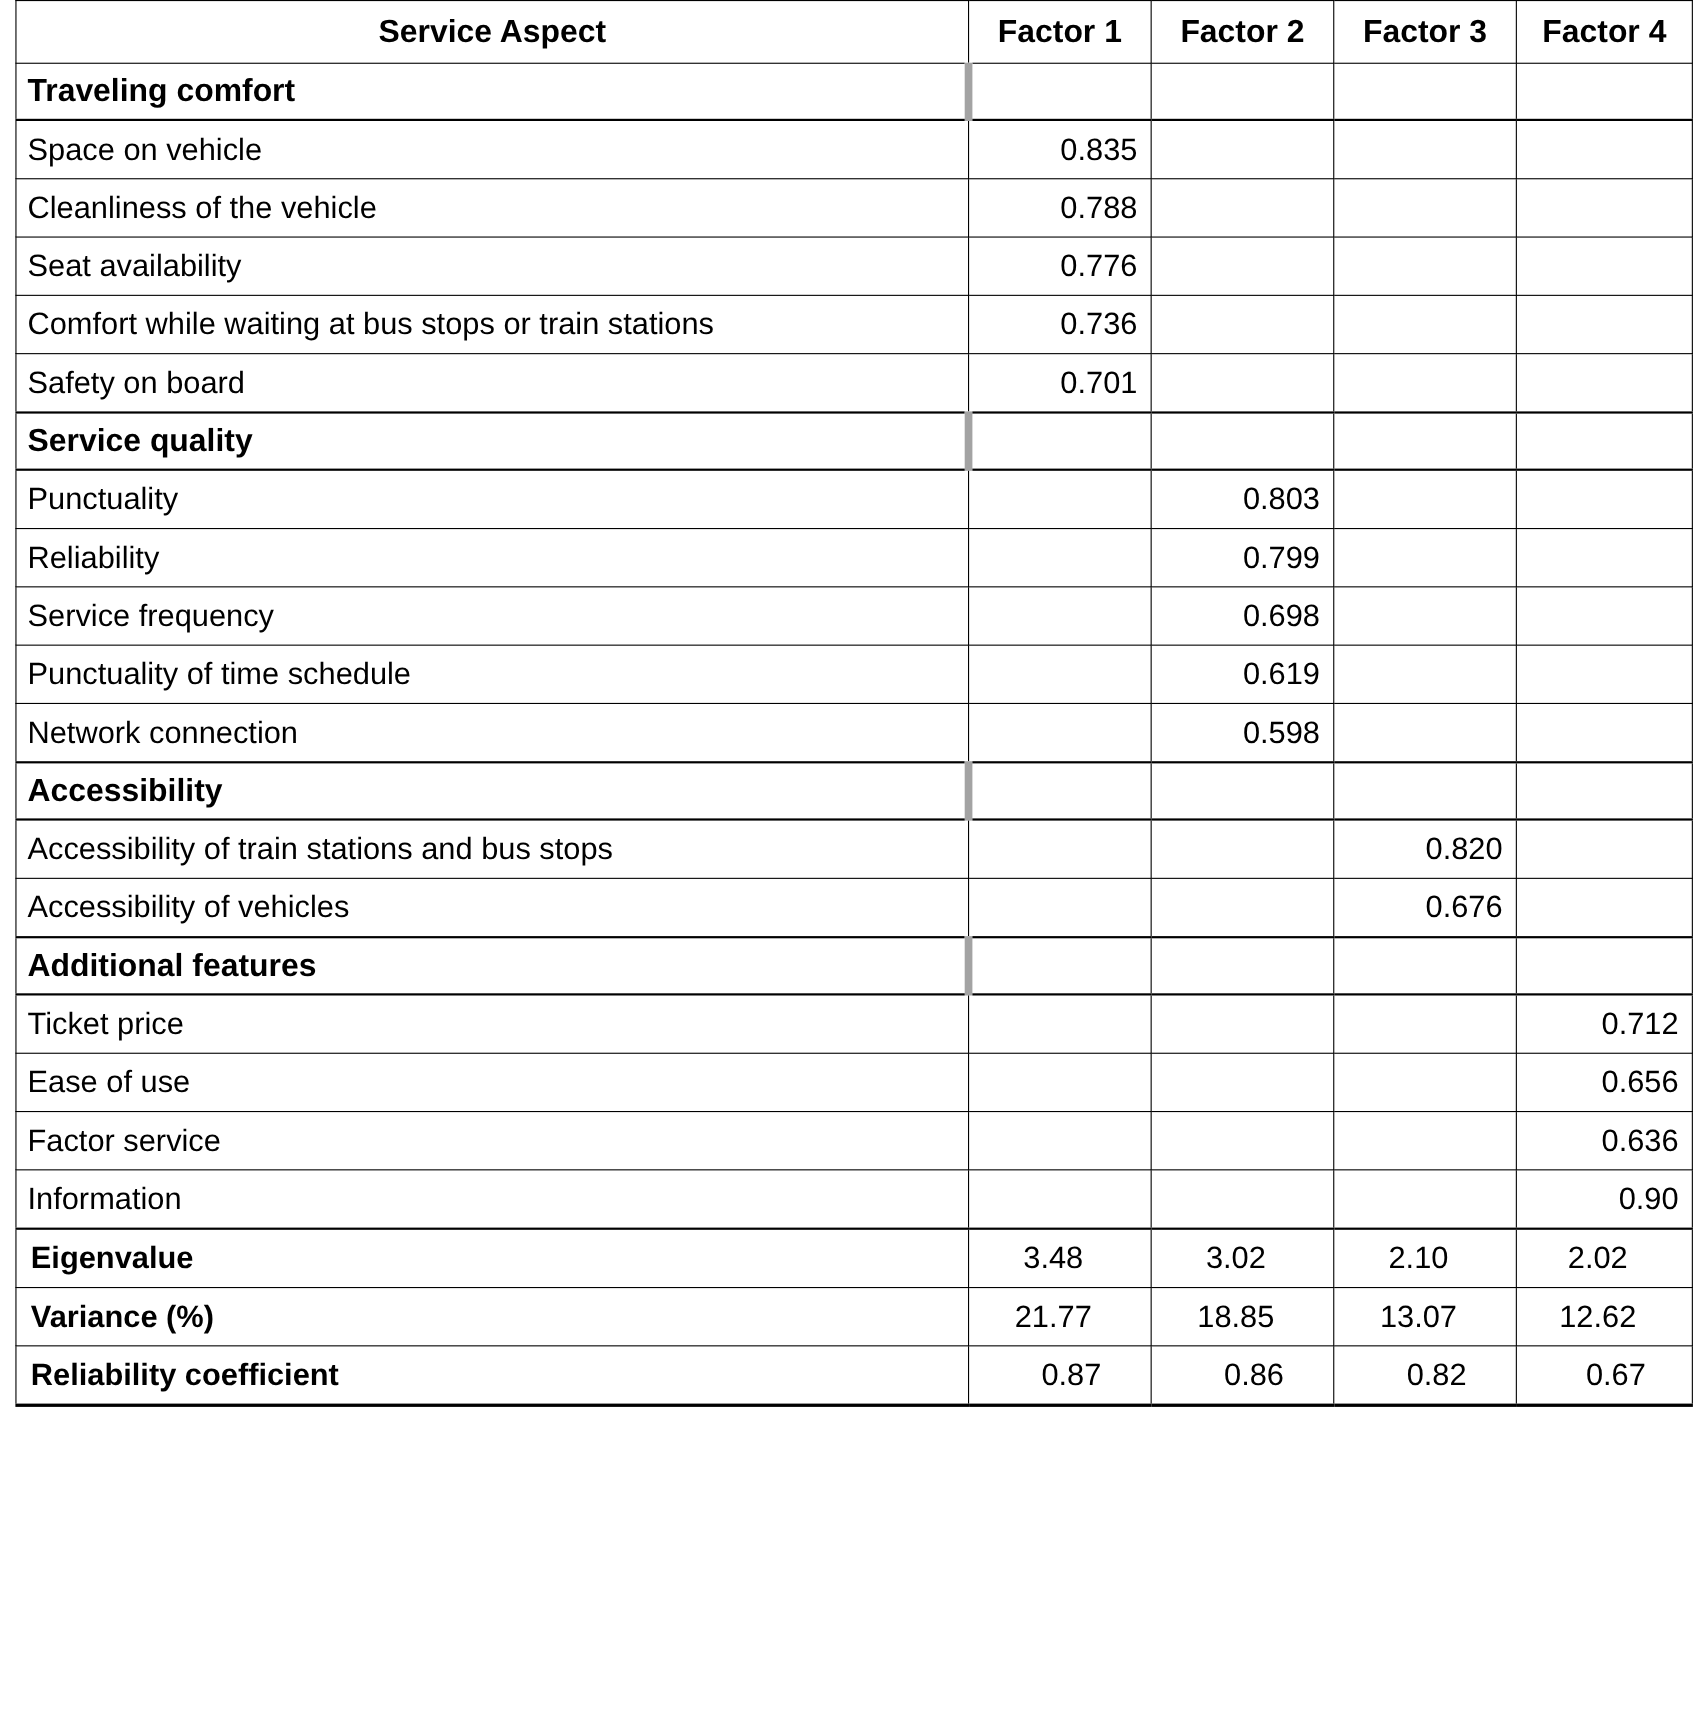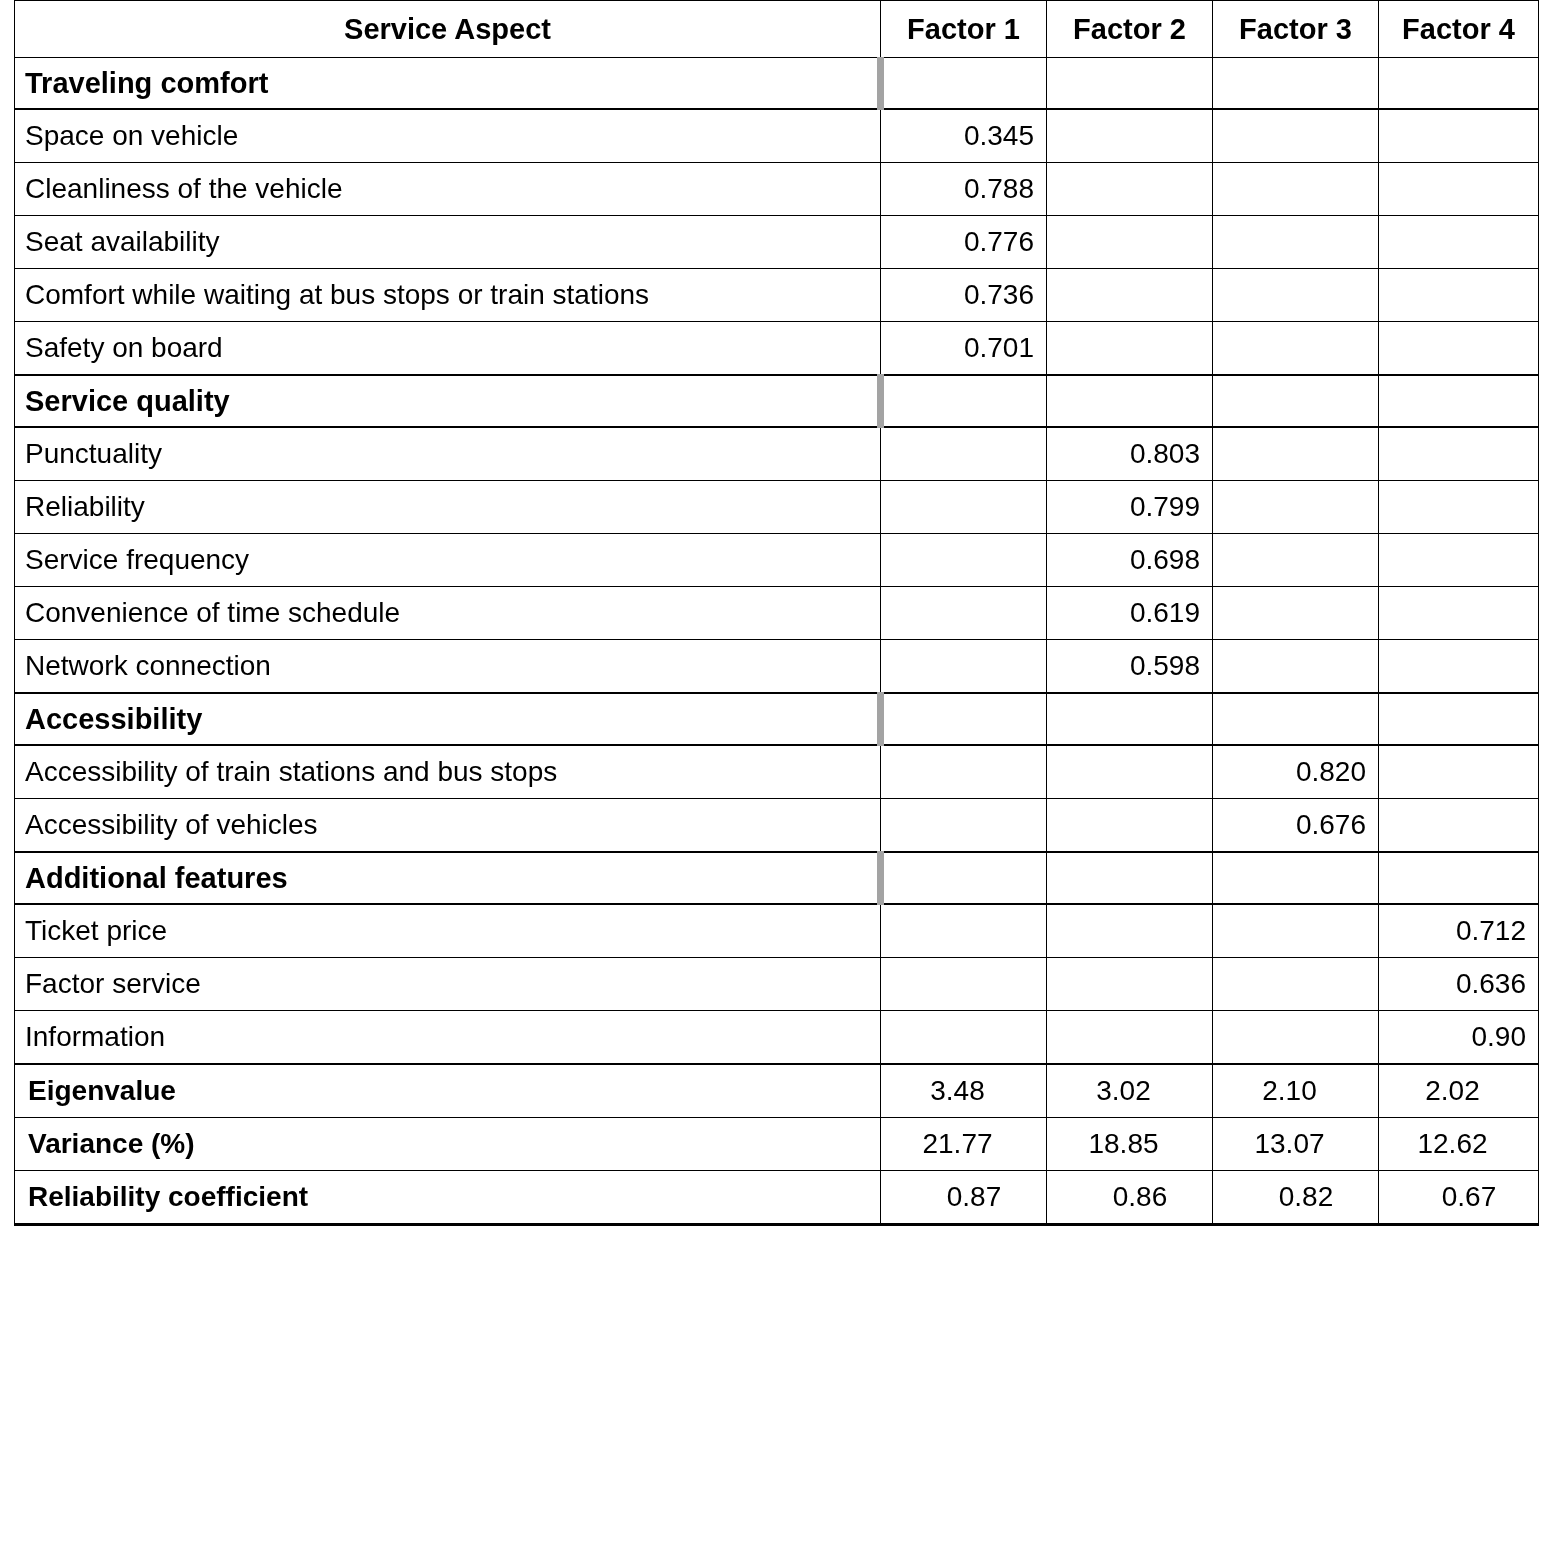--- a/index.html
+++ b/index.html
@@ -121,21 +121,21 @@
     <tbody id="table-body">
         <tr class="group-row">
           <td class="group-label">Traveling comfort</td>
           <td class="num"></td>
           <td class="num"></td>
           <td class="num"></td>
           <td class="num"></td>
         </tr>
         <tr class="item-row">
           <td class="aspect">Space on vehicle</td>
-          <td class="num">0.345</td>
+          <td class="num">0.835</td>
           <td class="num"></td>
           <td class="num"></td>
           <td class="num"></td>
         </tr>
         <tr class="item-row">
           <td class="aspect">Cleanliness of the vehicle</td>
           <td class="num">0.788</td>
           <td class="num"></td>
           <td class="num"></td>
           <td class="num"></td>
@@ -183,21 +183,21 @@
           <td class="num"></td>
         </tr>
         <tr class="item-row">
           <td class="aspect">Service frequency</td>
           <td class="num"></td>
           <td class="num">0.698</td>
           <td class="num"></td>
           <td class="num"></td>
         </tr>
         <tr class="item-row">
-          <td class="aspect">Convenience of time schedule</td>
+          <td class="aspect">Punctuality of time schedule</td>
           <td class="num"></td>
           <td class="num">0.619</td>
           <td class="num"></td>
           <td class="num"></td>
         </tr>
         <tr class="item-row block-end">
           <td class="aspect">Network connection</td>
           <td class="num"></td>
           <td class="num">0.598</td>
           <td class="num"></td>
@@ -230,20 +230,27 @@
           <td class="num"></td>
           <td class="num"></td>
           <td class="num"></td>
         </tr>
         <tr class="item-row">
           <td class="aspect">Ticket price</td>
           <td class="num"></td>
           <td class="num"></td>
           <td class="num"></td>
           <td class="num">0.712</td>
+        </tr>
+        <tr class="item-row">
+          <td class="aspect">Ease of use</td>
+          <td class="num"></td>
+          <td class="num"></td>
+          <td class="num"></td>
+          <td class="num">0.656</td>
         </tr>
         <tr class="item-row">
           <td class="aspect">Factor service</td>
           <td class="num"></td>
           <td class="num"></td>
           <td class="num"></td>
           <td class="num">0.636</td>
         </tr>
         <tr class="item-row block-end">
           <td class="aspect">Information</td>

